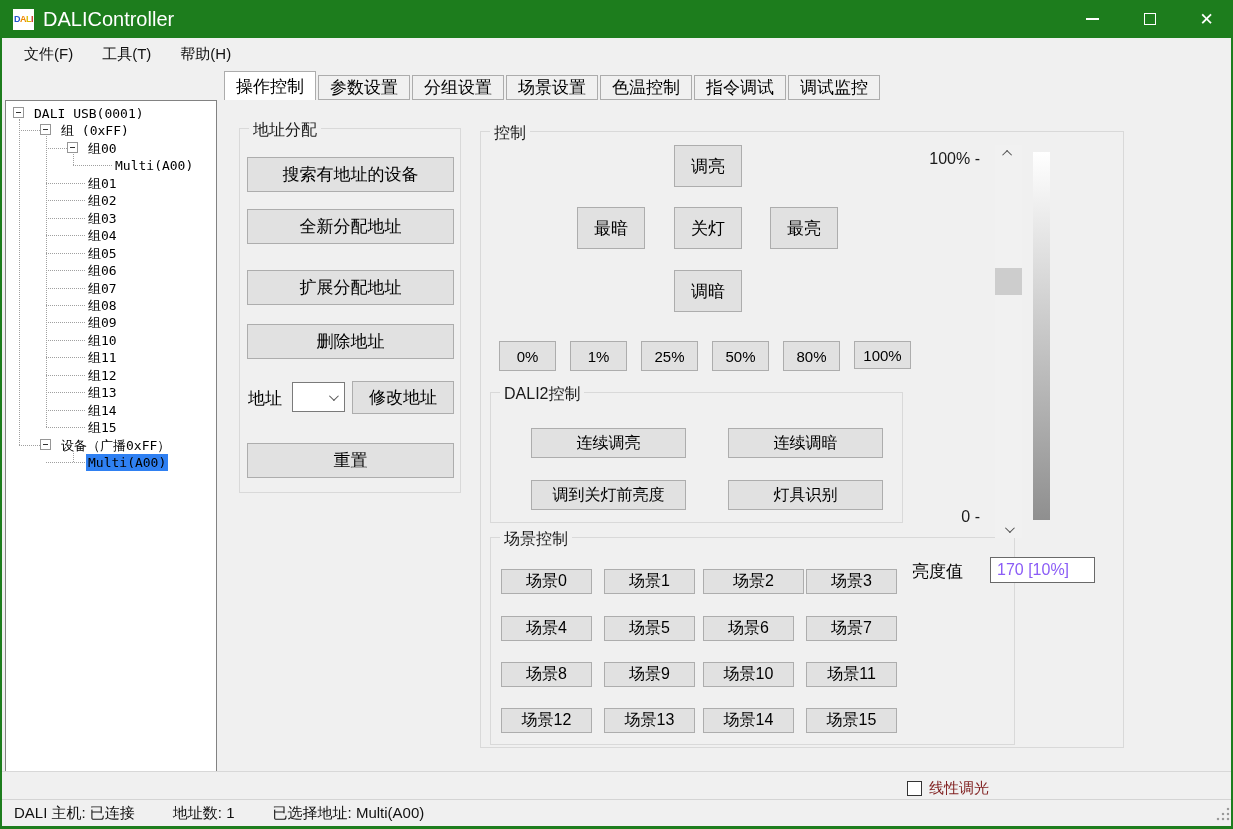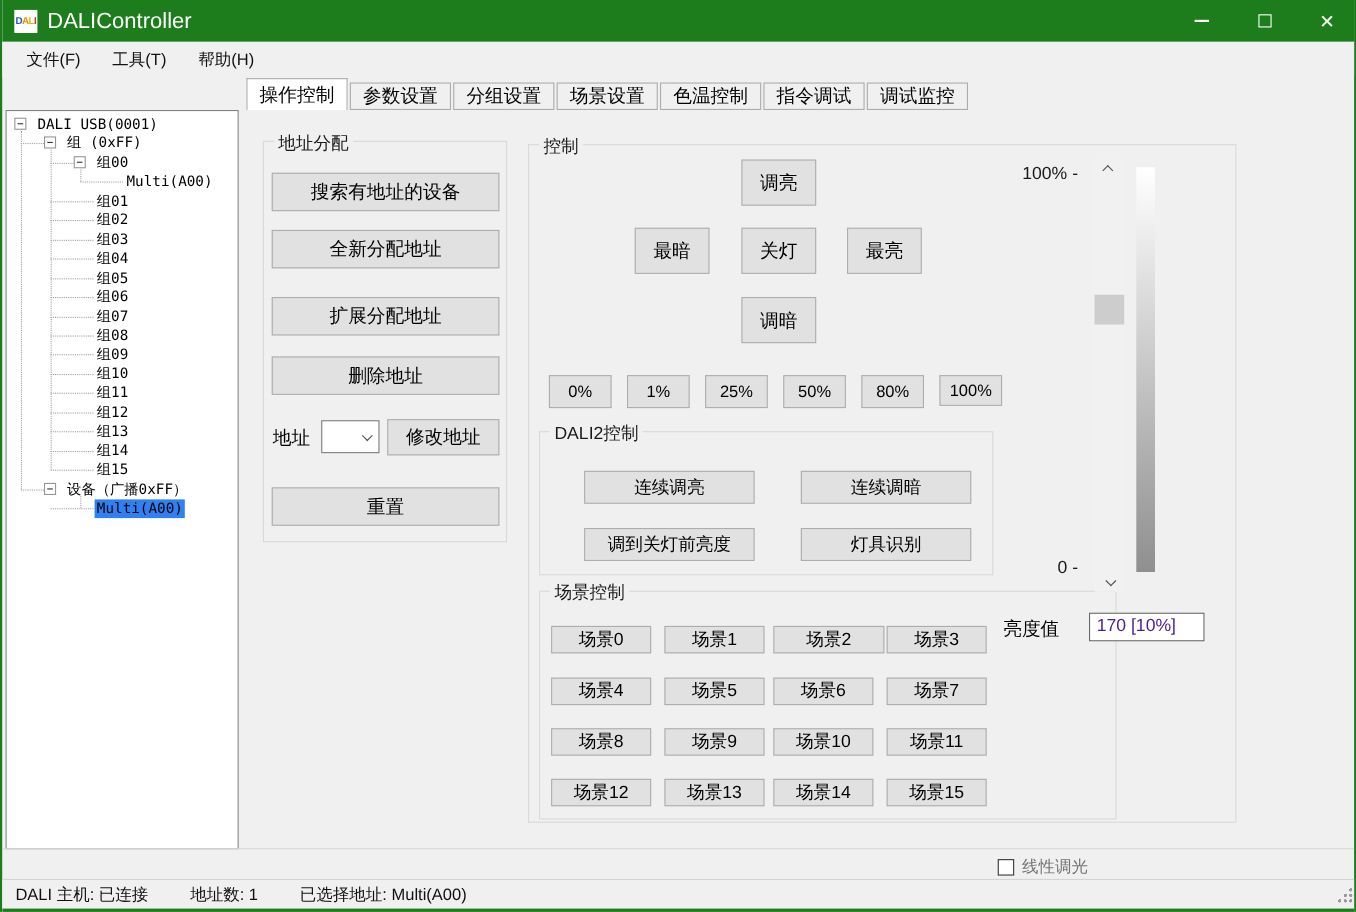--- a/index.html
+++ b/index.html
@@ -74,27 +74,27 @@
     width:78px; text-align:right; }
   .scrollbar { position:absolute; background:#f1f1f1; }
   .sb-arrow { position:absolute; left:0; width:100%; height:17px;
     display:flex; align-items:center; justify-content:center; }
   .sb-chev { width:7px; height:7px; border-left:1.6px solid #505050; border-top:1.6px solid #505050; }
   .sb-chev.up { transform:rotate(45deg) translateY(2px); }
   .sb-chev.down { transform:rotate(225deg) translateY(2px); }
   .sb-thumb { position:absolute; left:0; width:100%; background:#cdcdcd; }
   .gradbar { position:absolute; background:linear-gradient(to bottom,#ffffff 0%,#8f8f8f 100%); }
   .textbox { position:absolute; background:#fff; border:1px solid #696969;
-    display:flex; align-items:center; padding-left:6px; font-size:16px; color:#4c1d95; }
+    display:flex; align-items:center; padding-left:6px; font-size:16px; color:#8b5cf6; }
 
   
   .divider { left:0px; top:771px; width:1233px; height:0; border-top:1px solid #d8d8d8; }
   .chk-wrap { left:905px; top:779px; display:flex; align-items:center; gap:7px; }
   .checkbox { width:15px; height:15px; background:#fff; border:1px solid #333; }
-  .chk-label { font-size:15px; color:#737373; }
+  .chk-label { font-size:15px; color:#7f1d1d; }
   .statusbar { left:0; top:799px; width:1233px; height:30px; background:#f0f0f0;
     border-top:1px solid #d4d4d4; border-bottom:3px solid #1d7d1d;
     display:flex; align-items:center; padding-left:12px; gap:38px; font-size:15px; color:#111; }
   .grip { position:absolute; right:5px; bottom:5px; width:14px; height:14px;
     background:
       radial-gradient(circle at 12px 2px, #9a9a9a 1.4px, transparent 1.6px),
       radial-gradient(circle at 12px 7px, #9a9a9a 1.4px, transparent 1.6px),
       radial-gradient(circle at 7px 7px, #9a9a9a 1.4px, transparent 1.6px),
       radial-gradient(circle at 12px 12px, #9a9a9a 1.4px, transparent 1.6px),
       radial-gradient(circle at 7px 12px, #9a9a9a 1.4px, transparent 1.6px),

